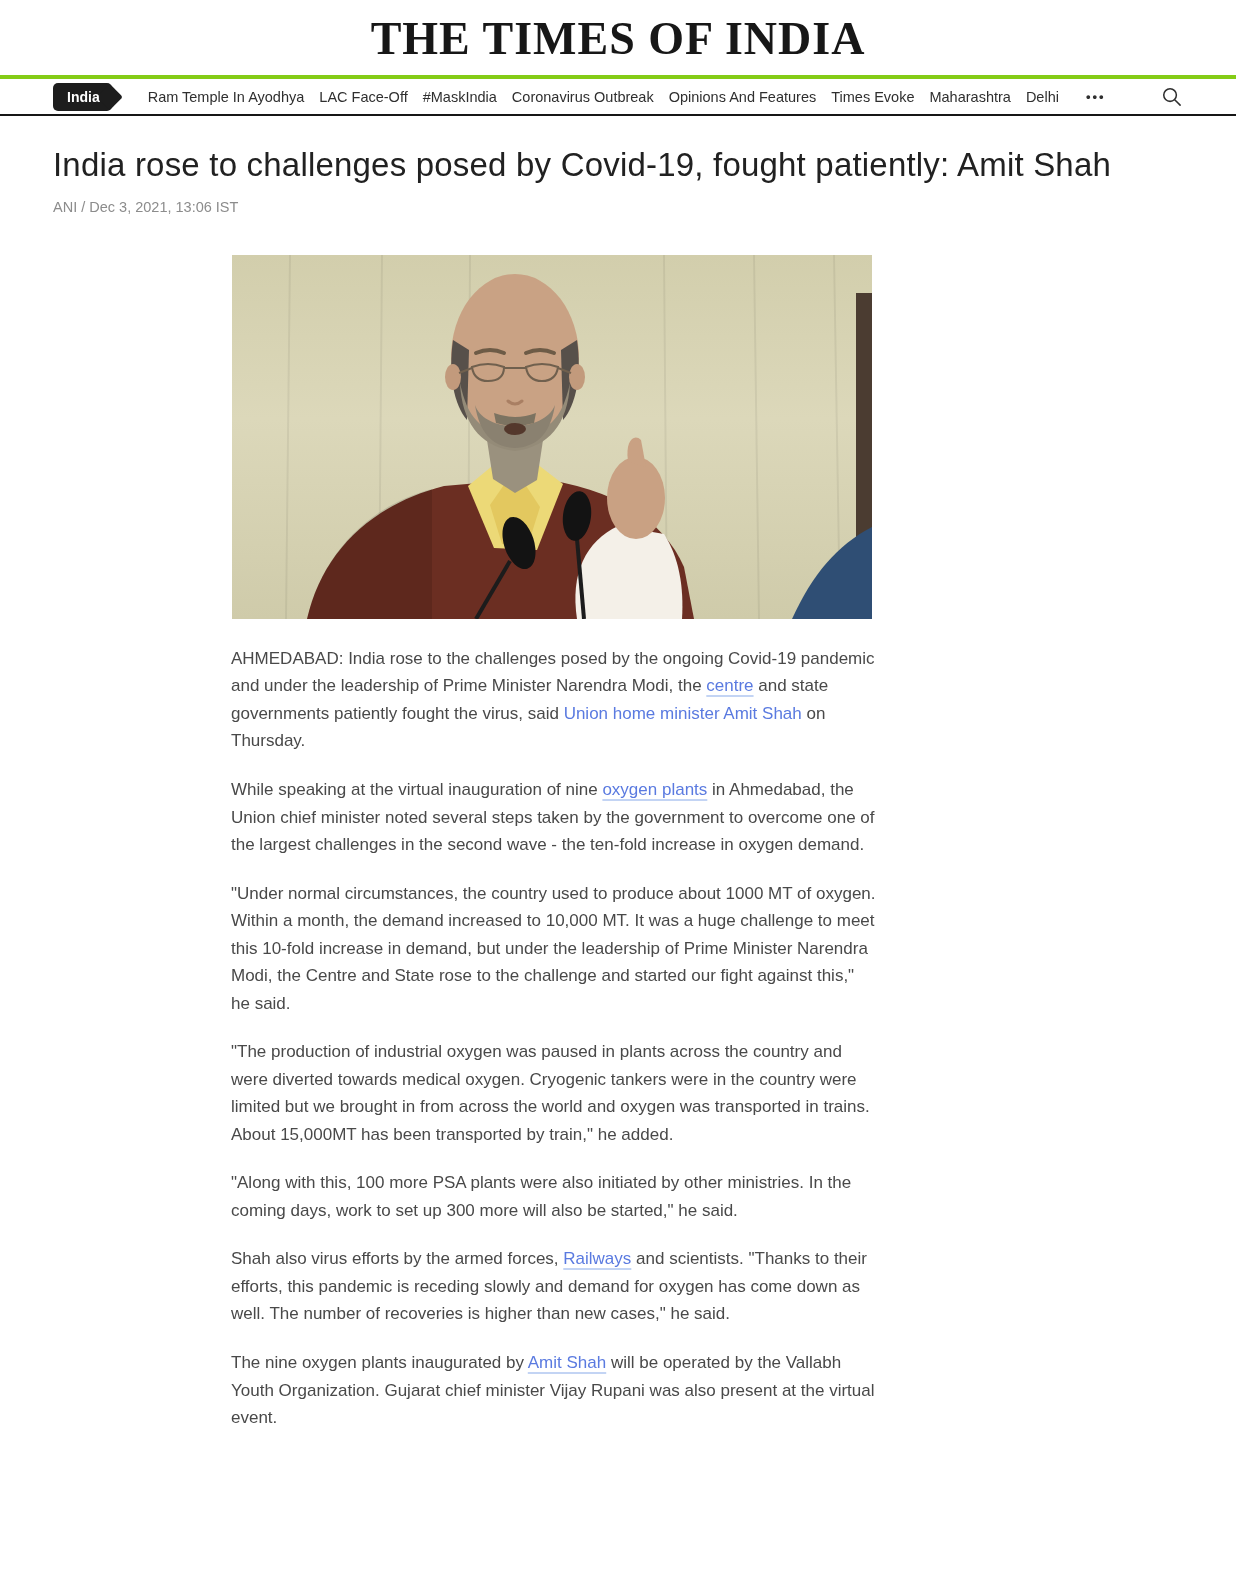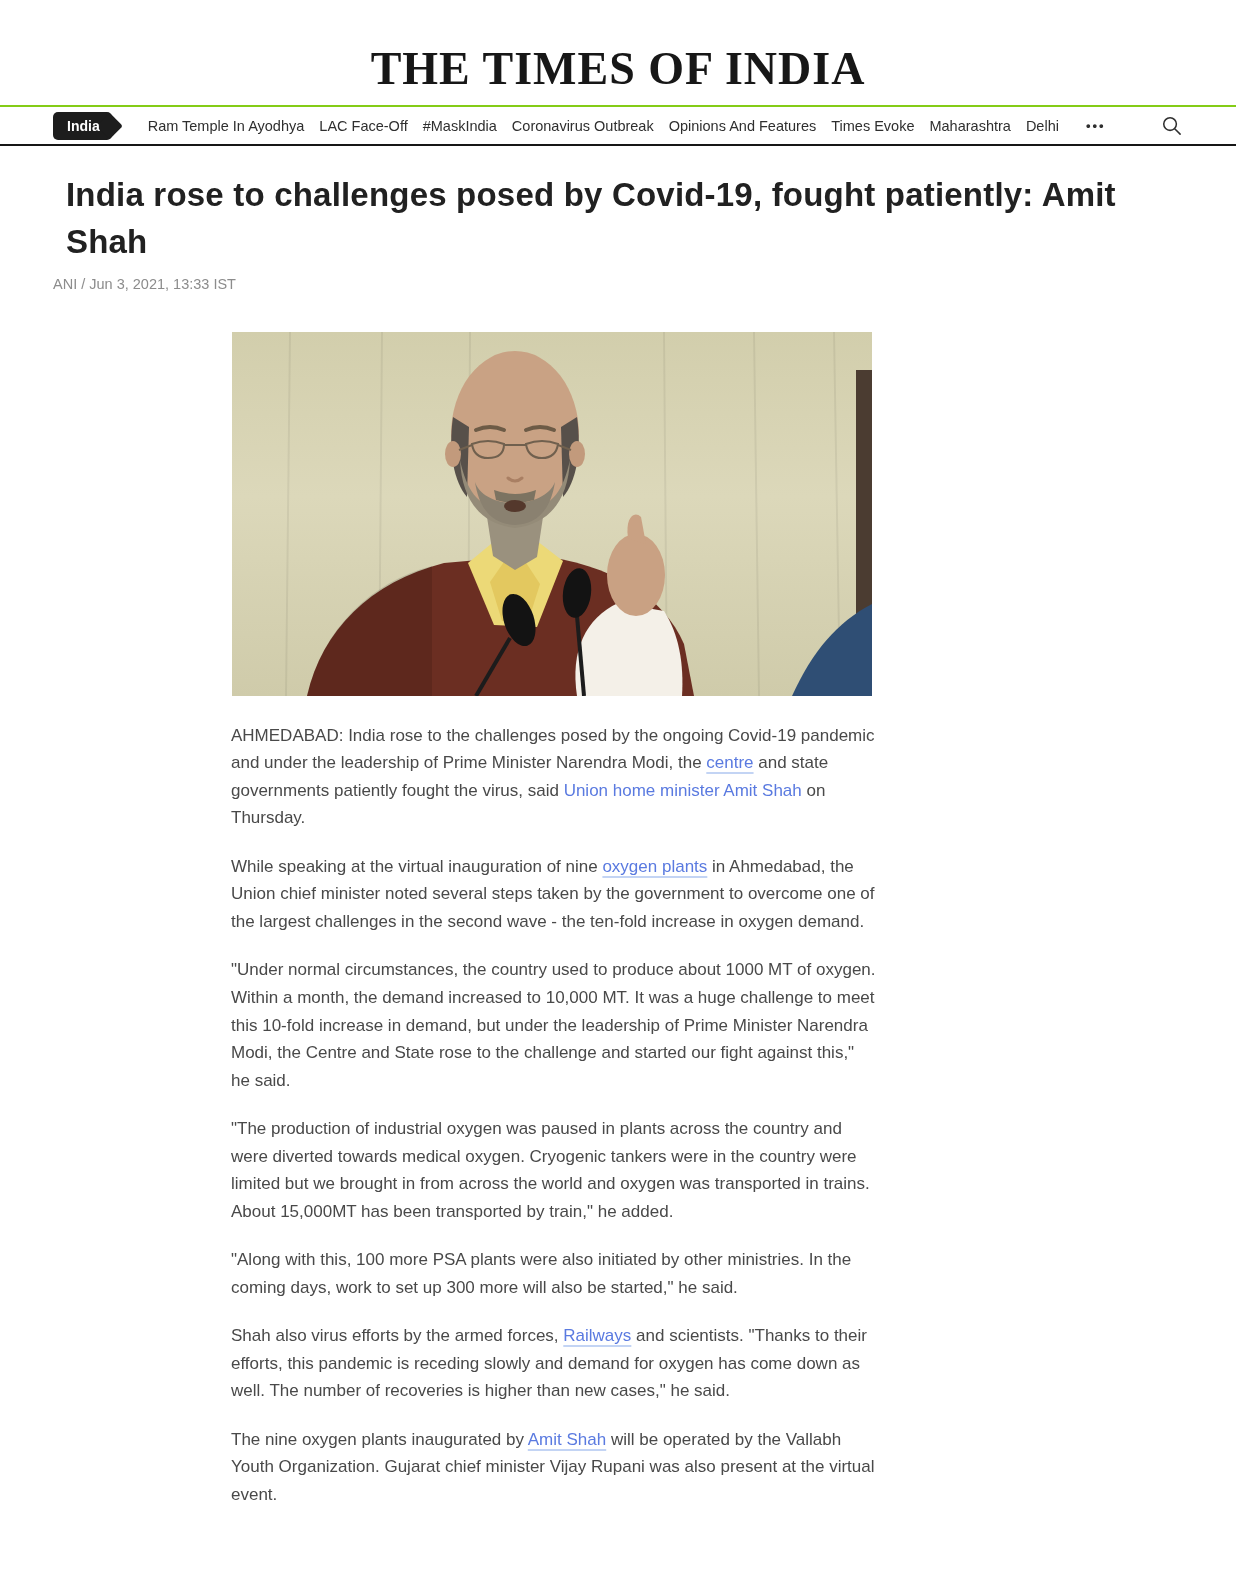--- a/index.html
+++ b/index.html
@@ -4,35 +4,35 @@
 <style>
   * { box-sizing: border-box; }
   html, body { margin: 0; padding: 0; }
   body {
     width: 1236px;
     min-height: 1585px;
     background: #ffffff;
     font-family: "Liberation Sans", sans-serif;
     color: #494949;
   }
-  .masthead { padding: 12px 0 10px; text-align: center; margin-top: 30px; }
+  .masthead { padding: 12px 0 10px; text-align: center; }
   .logo {
     display: inline-block;
     font-family: "Liberation Serif", serif;
     font-weight: 700;
     font-size: 46px;
     letter-spacing: 1px;
     color: #171717;
     cursor: pointer;
   }
   nav.primary {
     display: flex;
     align-items: center;
     height: 41px;
-    border-top: 2px solid #84cc16;
+    border-top: 4px solid #84cc16;
     border-bottom: 2px solid #161616;
     padding: 0 53px;
   }
   .badge {
     position: relative;
     z-index: 1;
     background: #1d1d1d;
     color: #ffffff;
     font-weight: 700;
     font-size: 14px;
@@ -67,25 +67,25 @@
     letter-spacing: 2px;
     margin-left: 27px;
     font-size: 13px;
     cursor: pointer;
   }
   .nav-right { margin-left: auto; display: flex; align-items: center; gap: 27px; }
   .search-btn { cursor: pointer; display: flex; align-items: center; }
 
   main { padding: 0 53px; }
   h1.headline {
-    margin: 26px 13px 10px;
+    margin: 26px 0 10px;
     font-size: 33px;
     line-height: 1.42;
     color: #212121;
-    font-weight: 700;
+    font-weight: 400;
     letter-spacing: 0.2px;
     max-width: 1120px;
   }
   .byline { color: #8c8c8c; font-size: 14.5px; margin: 0 0 40px; }
 
   figure.photo { margin: 0 0 26px 179px; width: 640px; height: 364px; padding: 0; }
 
   .body-col { margin-left: 178px; width: 646px; font-size: 17px; line-height: 1.62; color: #494949; }
   .body-col p { margin: 0 0 21px; }
   .ilink { color: #5a7ae0; text-decoration: none; cursor: pointer; }
@@ -124,21 +124,21 @@
         <circle cx="10.5" cy="10.5" r="6.6"></circle>
         <line x1="15.6" y1="15.6" x2="21" y2="21"></line>
       </svg>
     </span>
 
   </div>
 </nav>
 
 <main>
   <h1 class="headline">India rose to challenges posed by Covid-19, fought patiently: Amit Shah</h1>
-  <div class="byline">ANI / Jun 3, 2021, 13:33 IST</div>
+  <div class="byline">ANI / Dec 3, 2021, 13:06 IST</div>
 
   <figure class="photo">
     <svg width="640" height="364" viewBox="0 0 640 364">
       <defs>
         <linearGradient id="bgGrad" x1="0" y1="0" x2="0" y2="1">
           <stop offset="0" stop-color="#d2ceac"></stop>
           <stop offset="0.45" stop-color="#dcd8ba"></stop>
           <stop offset="1" stop-color="#cfcbaa"></stop>
         </linearGradient>
       </defs>

